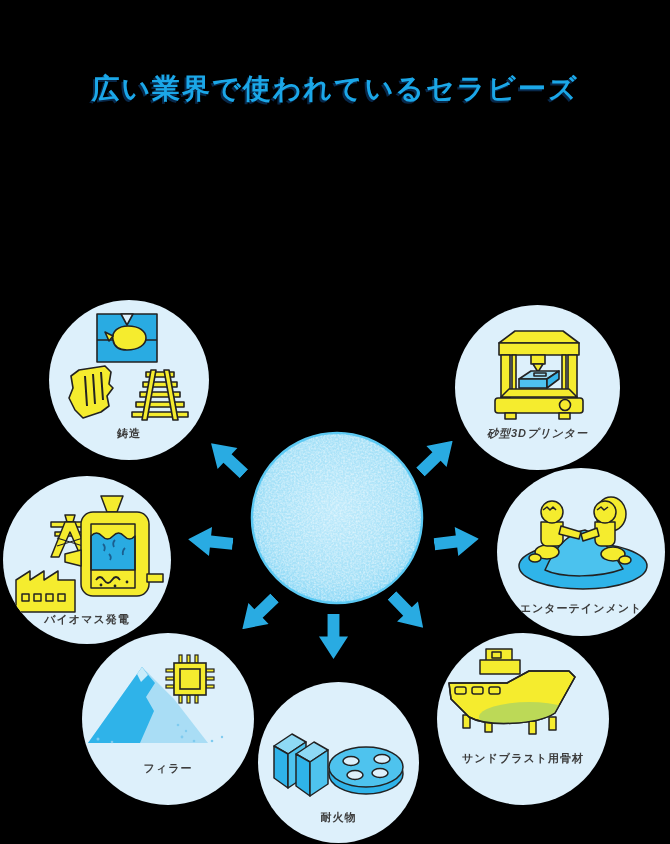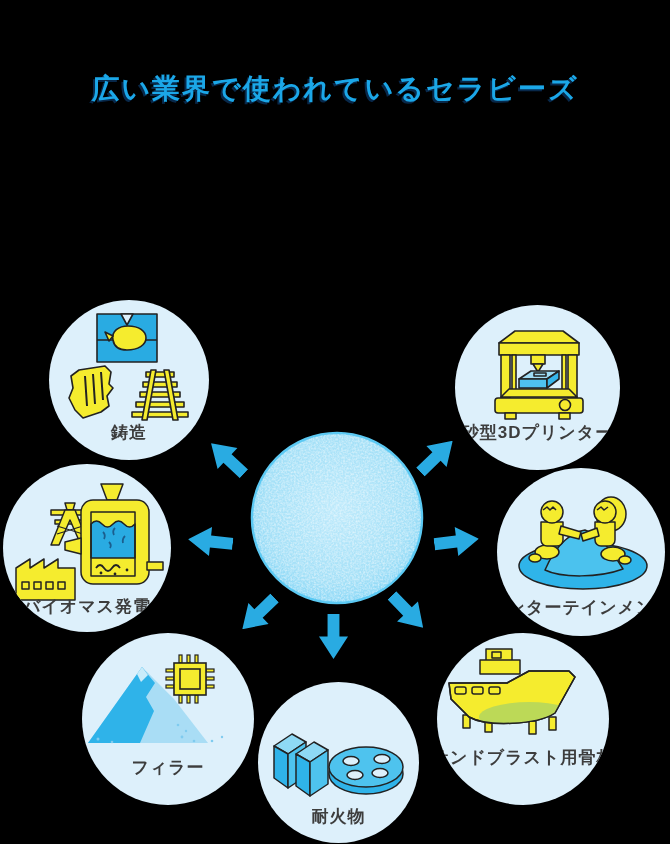--- a/index.html
+++ b/index.html
@@ -15,21 +15,21 @@
     color:var(--title-blue,#1BA7E8);
     text-shadow:-2px 2px 0 rgba(18,88,164,0.45);
   }
   .node{
     position:absolute;border-radius:50%;overflow:hidden;
     background:var(--circle-bg,#DDF0FB);
   }
   .node svg{position:absolute;inset:0;width:100%;height:100%;}
   .label{
     position:absolute;left:50%;transform:translateX(-50%);
-    white-space:nowrap;font-size:17px;font-weight:600;letter-spacing:1px;
+    white-space:nowrap;font-size:11px;font-weight:600;letter-spacing:1px;
     color:var(--label-color,#3D3D3D);line-height:20px;
   }
   .ball{position:absolute;left:249px;top:430px;width:176px;height:176px;}
   .arrow{
     position:absolute;width:45px;height:33px;
     background:var(--arrow-blue,#29ABE2);
     clip-path:polygon(0 32%,50% 32%,50% 6%,100% 50%,50% 94%,50% 68%,0 68%);
   }
 </style>
 </head>
@@ -81,21 +81,21 @@
         <rect x="91" y="92" width="40" height="5" fill="var(--yellow,#F5EC2E)"></rect>
         <rect x="87" y="102" width="48" height="5" fill="var(--yellow,#F5EC2E)"></rect>
         <rect x="83" y="112" width="56" height="5" fill="var(--yellow,#F5EC2E)"></rect>
         <path d="M102,70 L107,70 L98,120 L93,120 Z" fill="var(--yellow,#F5EC2E)"></path>
         <path d="M115,70 L120,70 L129,120 L124,120 Z" fill="var(--yellow,#F5EC2E)"></path>
       </g>
     </svg>
     <div class="label" style="bottom:17px;">鋳造</div>
   </div>
 
-  <div class="node" style="left:455px;top:305px;width:165px;height:165px;">
+  <div class="node" style="left:455px;top:305px;width:165px;height:165px;font-style:italic;">
     <svg viewBox="0 0 165 165">
       <g stroke="#222" stroke-width="1.6" stroke-linejoin="round" fill="var(--yellow,#F5EC2E)">
         <polygon points="44,38 60,26 108,26 124,38"></polygon>
         <rect x="44" y="38" width="80" height="12"></rect>
         <rect x="46" y="50" width="9" height="43"></rect>
         <rect x="113" y="50" width="9" height="43"></rect>
         <rect x="57" y="50" width="4" height="36"></rect>
         <rect x="107" y="50" width="4" height="36"></rect>
         <rect x="76" y="50" width="14" height="9"></rect>
         <polygon points="78,59 88,59 83,67"></polygon>
@@ -106,21 +106,21 @@
         <polygon points="54,84 114,84 122,92 46,92"></polygon>
         <rect x="40" y="93" width="88" height="15" rx="3"></rect>
         <circle cx="110" cy="100" r="5.5"></circle>
         <rect x="50" y="108" width="11" height="6"></rect>
         <rect x="104" y="108" width="11" height="6"></rect>
       </g>
     </svg>
     <div class="label" style="bottom:27px;">砂型3Dプリンター</div>
   </div>
 
-  <div class="node" style="left:3px;top:464px;width:168px;height:168px;">
+  <div class="node" style="left:3px;top:476px;width:168px;height:168px;">
     <svg viewBox="0 0 168 168">
       <g stroke="#222" stroke-width="1.5" stroke-linejoin="round" fill="var(--yellow,#F5EC2E)">
 
         <polygon points="62,39 72,39 70,46 64,46"></polygon>
         <rect x="48" y="46" width="38" height="5"></rect>
         <rect x="52" y="56" width="30" height="4"></rect>
         <polygon points="48,81 62,46 72,46 86,81 78,81 67,56 56,81"></polygon>
         <path d="M54,70 L80,62 M54,62 L80,70" fill="none" stroke-width="1.3"></path>
 
         <path d="M13,136 L13,104 L27,95 L27,104 L41,95 L41,104 L55,95 L55,104 L72,104 L72,136 Z"></path>

